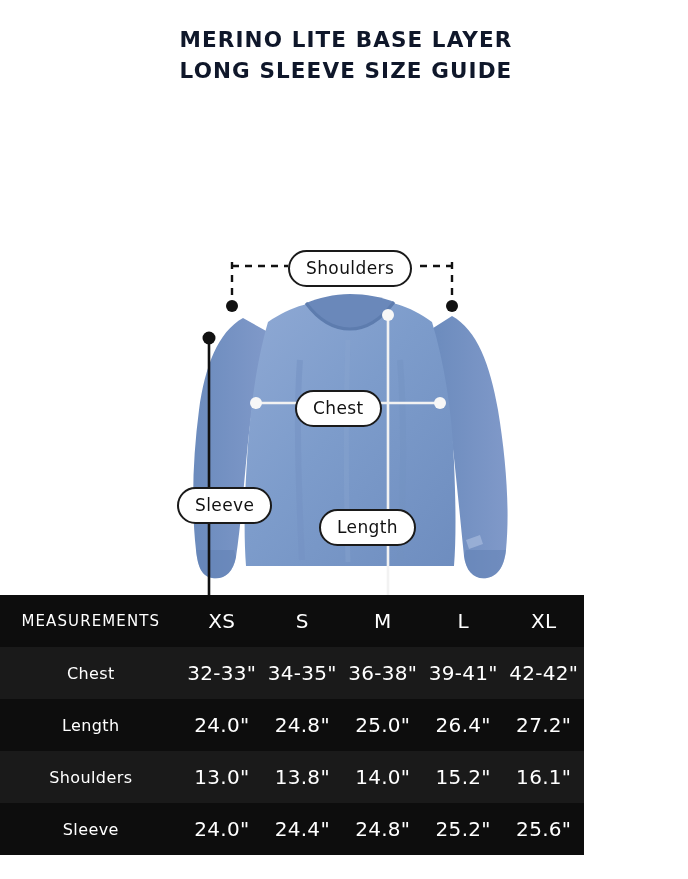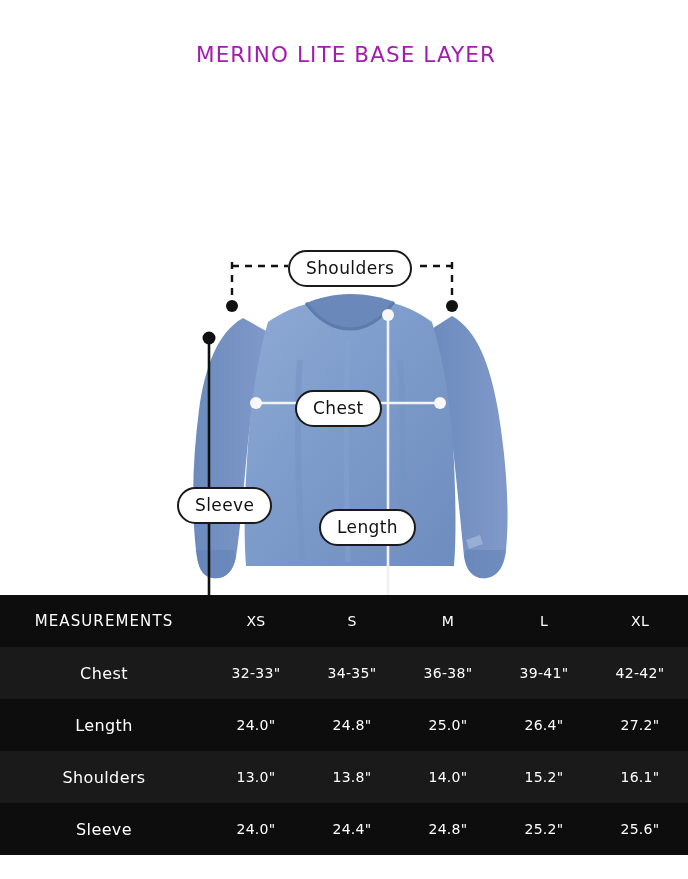--- a/index.html
+++ b/index.html
@@ -22,24 +22,24 @@
   }
   .logo { width: 232px; flex: 0 0 232px; position: relative; height: 92px; }
   .logo svg { display: block; }
   .title-block {
     flex: 1;
     text-align: center;
     padding-left: 6px;
   }
   .title-line {
     font-family: "DejaVu Sans", sans-serif;
-    font-weight: normal;
+    font-weight: bold;
     font-size: 21.5px;
     letter-spacing: 1.1px;
-    color: #a21caf;
+    color: #0f172a;
     line-height: 1.45;
     white-space: nowrap;
   }
 
   
   .illustration {
     position: relative;
     width: 688px;
     height: 485px;
     background: #ffffff;
@@ -63,31 +63,31 @@
     white-space: nowrap;
     letter-spacing: 0.4px;
     z-index: 6;
   }
   .pill-shoulders { left: 288px; top: 140px; }
   .pill-chest     { left: 295px; top: 280px; }
   .pill-sleeve    { left: 177px; top: 377px; }
   .pill-length    { left: 319px; top: 399px; }
 
   
-  .table-wrap { width: 688px; background: #0d0d0d; }
+  .table-wrap { width: 584px; background: #0d0d0d; }
   table {
     width: 100%;
     border-collapse: collapse;
     font-family: "DejaVu Sans", sans-serif;
     color: #ffffff;
   }
   table th, table td {
     text-align: center;
     font-weight: normal;
-    font-size: 14px;
+    font-size: 20px;
     padding: 0;
     height: 52px;
     vertical-align: middle;
     letter-spacing: 0.3px;
   }
   thead tr { background: #0d0d0d; }
   thead th.first {
     text-align: center;
     font-size: 15px;
     letter-spacing: 1.1px;
@@ -101,20 +101,21 @@
 </head>
 <body>
 
 <div class="page">
 
   <div class="header">
 
 
     <div class="title-block">
       <div class="title-line">MERINO LITE BASE LAYER</div>
+      <div class="title-line">LONG SLEEVE SIZE GUIDE</div>
     </div>
   </div>
 
   <div class="illustration">
     <svg class="shirt-wrap" viewBox="0 0 688 485" xmlns="http://www.w3.org/2000/svg">
       <defs>
         <linearGradient id="fabric" x1="0" y1="0" x2="1" y2="1">
           <stop offset="0%" stop-color="#8fa9d4"></stop>
           <stop offset="45%" stop-color="#7d9ccb"></stop>
           <stop offset="100%" stop-color="#6e8dbf"></stop>

